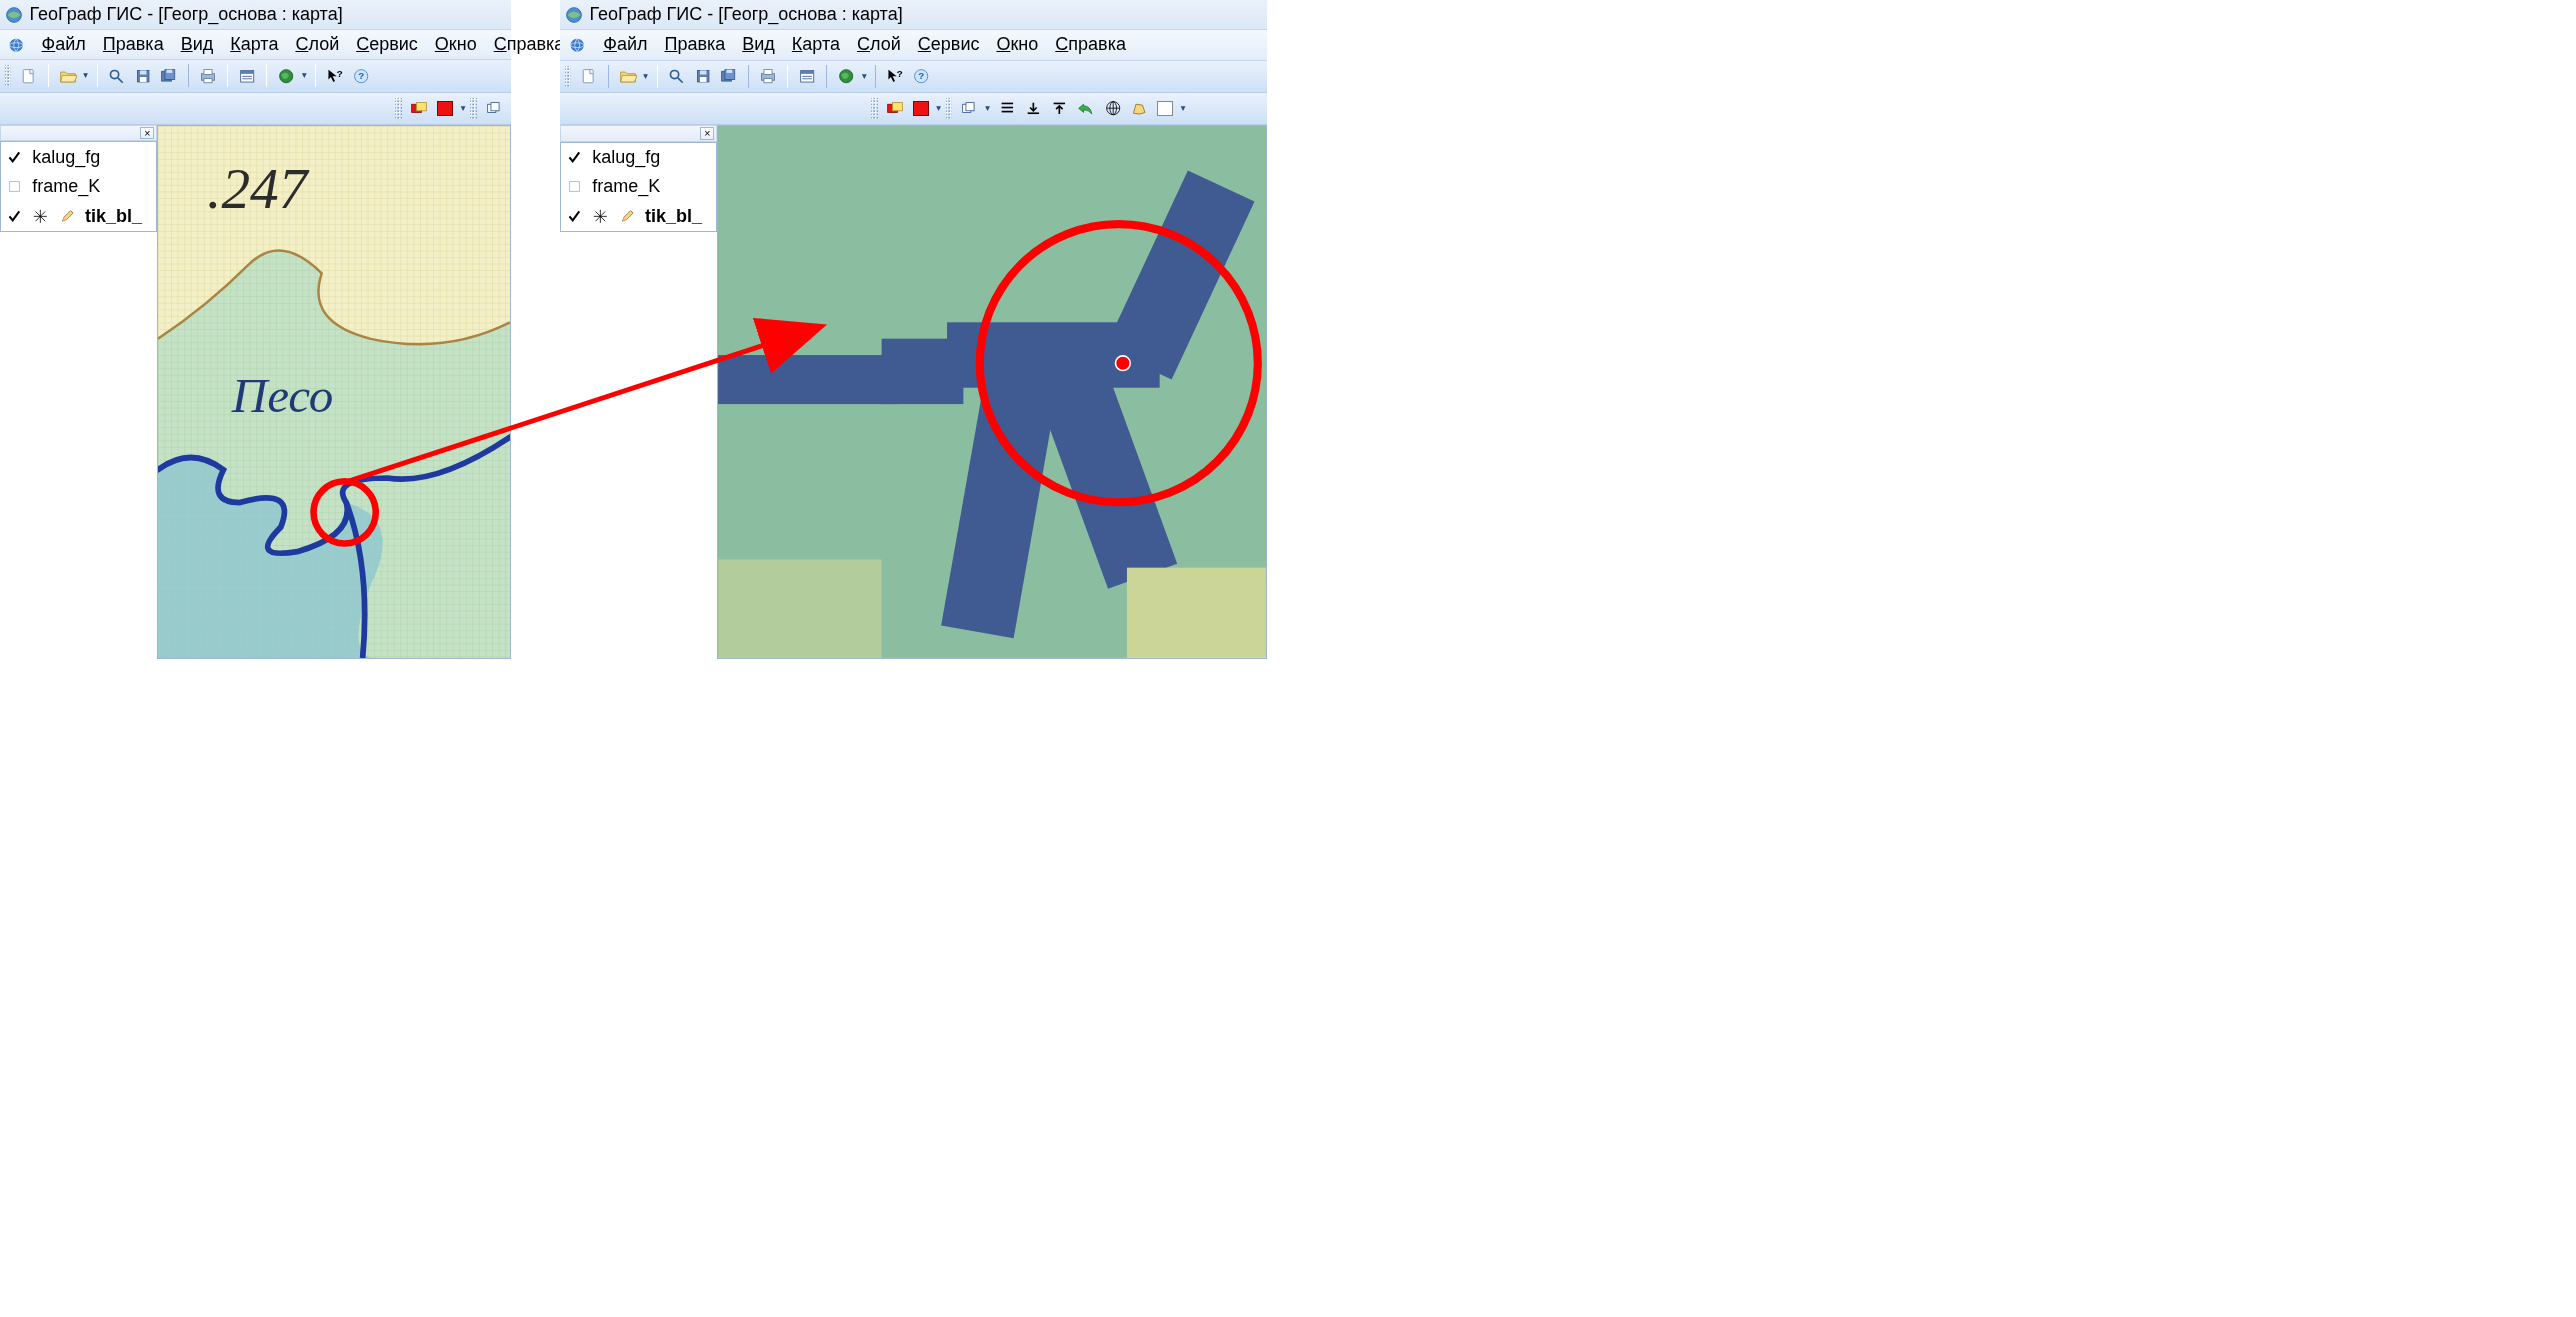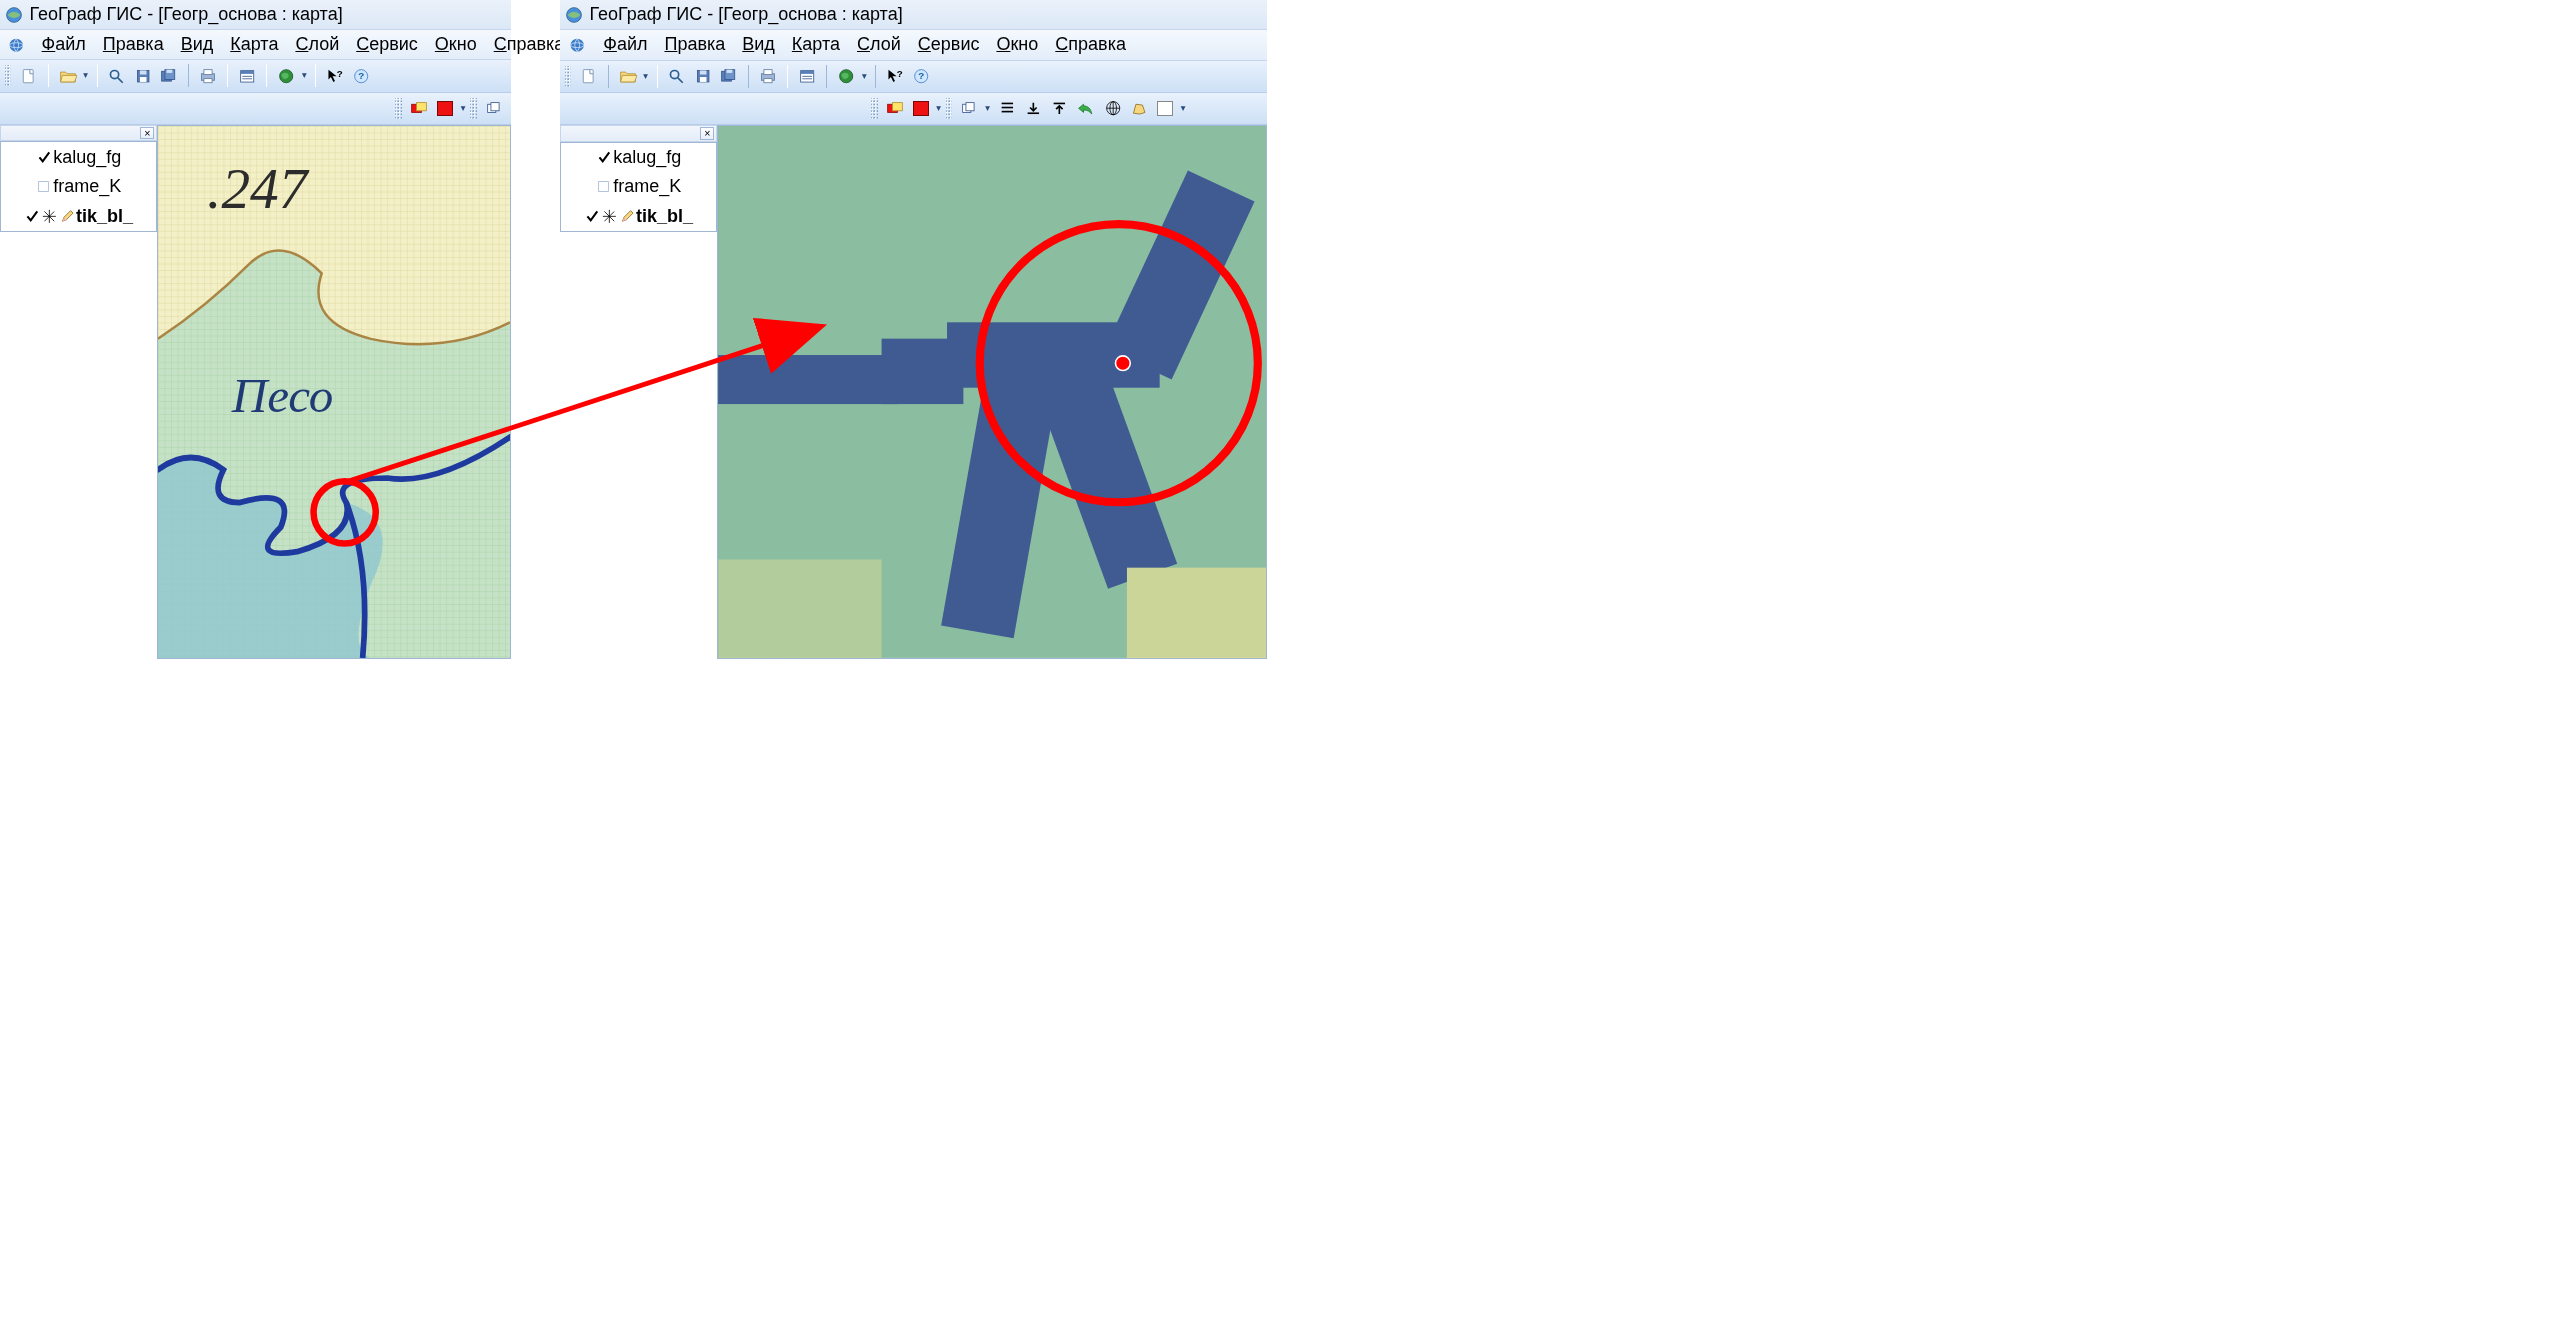--- a/index.html
+++ b/index.html
@@ -128,25 +128,24 @@
     font-size:10.6px; line-height:1; color:#000;
   }
   .layer-list {
     border:0.8px solid #9fb6d4;
     background:#fff;
     flex:0 0 auto;
   }
   .layer-item {
     display:flex;
     align-items:center;
-    gap:1px;
+    gap:10px;
     height:29.5px;
     padding:0 4.9px;
     font-size:18px;
-    justify-content:center;
   }
   .chk {
     width:16.4px; height:16.4px;
     display:inline-flex; align-items:center; justify-content:center;
   }
   .mini-icon { width:16.4px; height:16.4px; display:inline-flex; align-items:center; justify-content:center; }
 
   .map-area {
     flex:1;
     position:relative;

